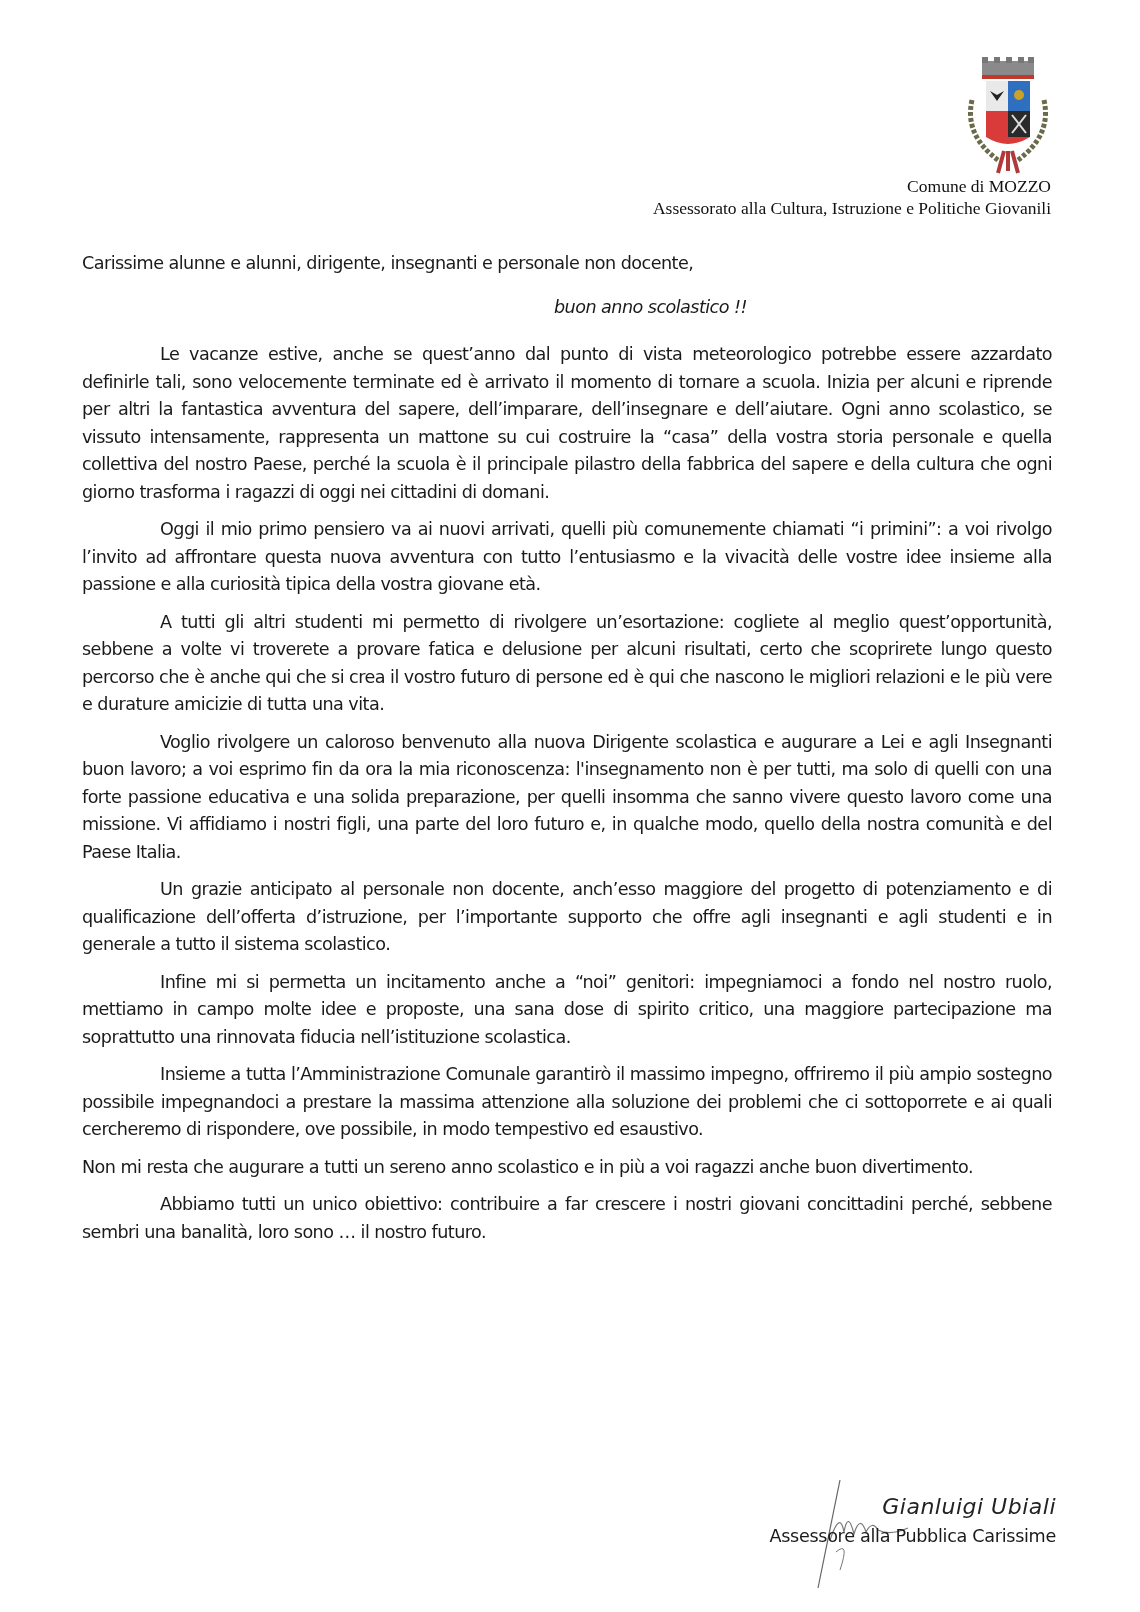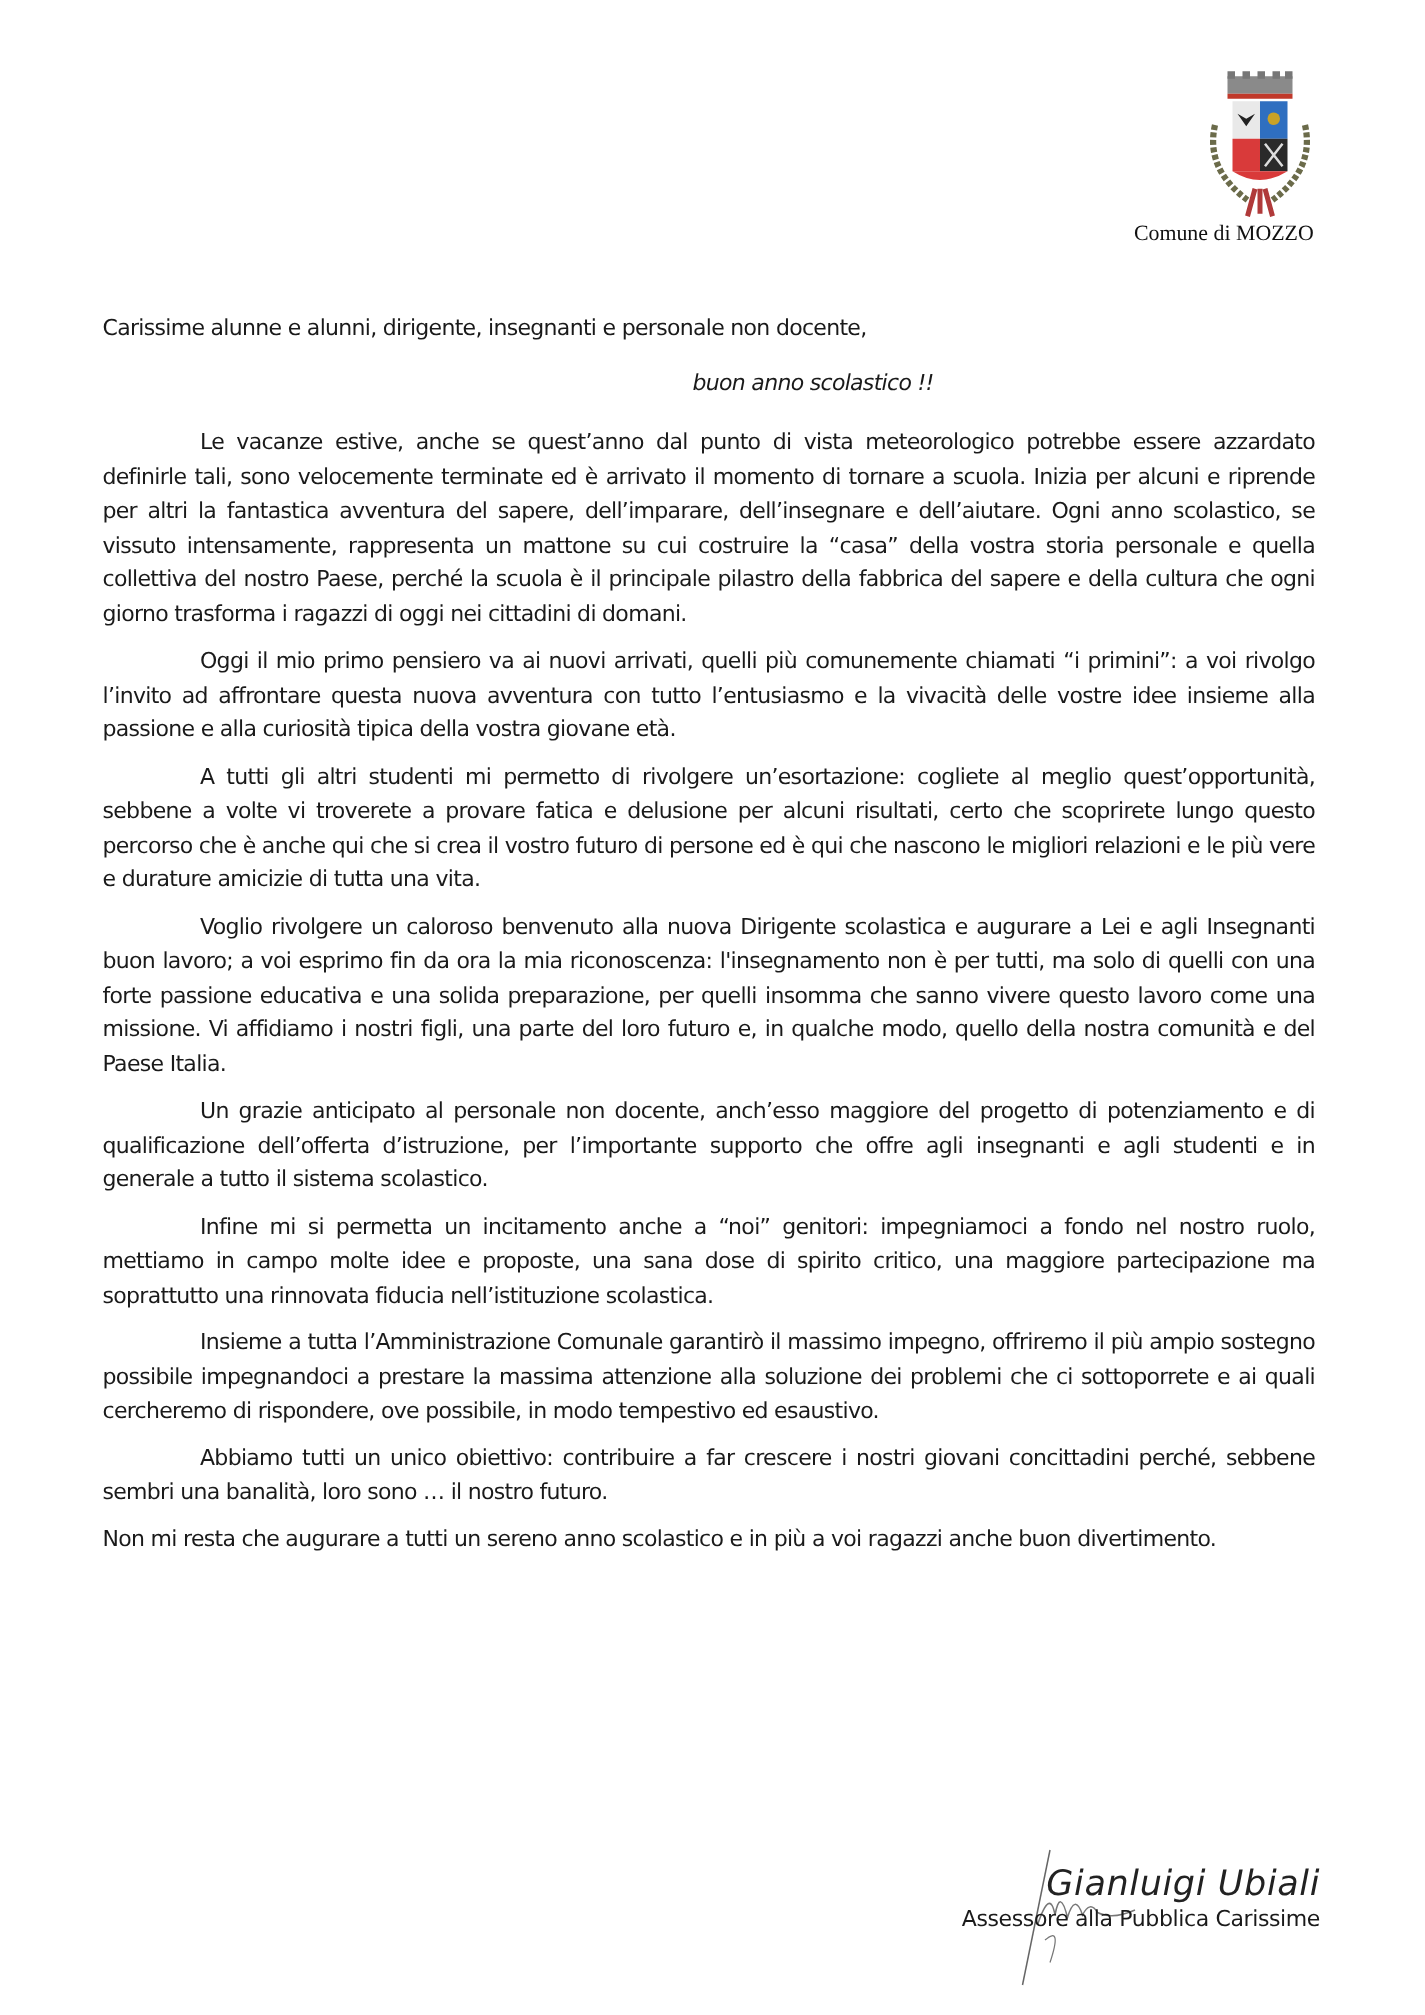--- a/index.html
+++ b/index.html
@@ -11,21 +11,21 @@
     .body-text { position: absolute; left: 82px; top: 250px; width: 970px;
       font-family: "DejaVu Sans", sans-serif; font-size: 17.6px; line-height: 27.5px; color: #1a1a1a;
       letter-spacing: -0.55px; word-spacing: 0px; }
     .salutation { margin: 0; }
     .greeting { margin: 16px 0 12px 0; padding-left: 472px; font-style: italic; }
     p.par { margin: 10px 0 0 0; text-align: justify; text-indent: 78px; }
     p.par.first { margin-top: 20px; }
     p.par.noindent { text-indent: 0; }
     .signature { position: absolute; right: 84px; top: 1492px; text-align: right;
       font-family: "DejaVu Sans", sans-serif; }
-    .sig-name { font-style: italic; font-size: 28px; letter-spacing: 0.5px; color: #222;
+    .sig-name { font-style: italic; font-size: 22px; letter-spacing: 0.5px; color: #222;
       font-family: "DejaVu Sans", sans-serif; line-height: 30px; }
     .sig-role { font-size: 17.6px; letter-spacing: -0.3px; margin-top: 4px; color: #1a1a1a; }
     .scribble { position: absolute; left: 810px; top: 1470px; width: 120px; height: 120px; }
   </style>
 </head>
 <body>
 
 <div class="page">
 
   <svg class="crest" viewBox="0 0 100 120">
@@ -48,34 +48,35 @@
     <path d="M32 36 L39 46 L46 36 L39 40 Z" fill="#222"></path>
     <circle cx="61" cy="40" r="5" fill="#c9a227"></circle>
     <path d="M54 60 L68 78 M68 60 L54 78" stroke="#ddd" stroke-width="2"></path>
     <path d="M28 82 Q50 96 72 82" fill="#d93a3a"></path>
 
     <path d="M46 96 L40 118 M54 96 L60 118 M50 96 L50 116" stroke="#b03a3a" stroke-width="4"></path>
   </svg>
 
   <div class="header">
     <div>Comune di MOZZO</div>
+    <div>Assessorato alla Cultura, Istruzione e Politiche Giovanili</div>
   </div>
 
   <div class="body-text">
     <p class="salutation">Carissime alunne e alunni, dirigente, insegnanti e personale non docente,</p>
     <p class="greeting">buon anno scolastico !!</p>
     <p class="par first">Le vacanze estive, anche se quest’anno dal punto di vista meteorologico potrebbe essere azzardato definirle tali, sono velocemente terminate ed è arrivato il momento di tornare a scuola.  Inizia per alcuni e riprende per altri la fantastica avventura del sapere, dell’imparare, dell’insegnare e dell’aiutare. Ogni anno scolastico, se vissuto intensamente, rappresenta un mattone su cui costruire la “casa” della vostra storia personale e quella collettiva del nostro Paese, perché la scuola è il principale pilastro della fabbrica del sapere e della cultura che ogni giorno trasforma i ragazzi di oggi nei cittadini di domani.</p>
     <p class="par">Oggi il mio primo pensiero va ai nuovi arrivati, quelli più comunemente chiamati “i primini”: a voi rivolgo l’invito ad affrontare questa nuova avventura con tutto l’entusiasmo e la vivacità delle vostre idee insieme alla passione e alla curiosità tipica della vostra giovane età.</p>
     <p class="par">A tutti gli altri studenti mi permetto di rivolgere un’esortazione: cogliete al meglio quest’opportunità, sebbene a volte vi troverete a provare fatica e delusione per alcuni risultati, certo che scoprirete lungo questo percorso che è anche qui che si crea il vostro futuro di persone ed è qui che nascono le migliori relazioni e le più vere e durature amicizie di tutta una vita.</p>
     <p class="par">Voglio rivolgere un caloroso benvenuto alla nuova Dirigente scolastica e augurare a Lei e agli Insegnanti buon lavoro; a voi esprimo fin da ora la mia riconoscenza: l'insegnamento non è per tutti, ma solo di quelli con una forte passione educativa e una solida preparazione, per quelli insomma che  sanno vivere questo lavoro come una missione. Vi affidiamo i nostri figli, una parte del loro futuro e, in qualche modo, quello della nostra comunità e del Paese Italia.</p>
     <p class="par">Un grazie anticipato al personale non docente, anch’esso maggiore del progetto di potenziamento e di qualificazione dell’offerta d’istruzione, per l’importante supporto che offre agli insegnanti e agli studenti e in generale a tutto il sistema scolastico.</p>
     <p class="par">Infine mi si permetta un incitamento anche a “noi” genitori: impegniamoci a fondo nel nostro ruolo, mettiamo in  campo molte idee e proposte, una sana dose di spirito critico, una maggiore partecipazione ma soprattutto una rinnovata fiducia nell’istituzione scolastica.</p>
     <p class="par">Insieme a tutta l’Amministrazione Comunale garantirò il massimo impegno, offriremo il più ampio sostegno possibile impegnandoci a prestare la massima attenzione alla soluzione dei problemi che ci sottoporrete e ai quali cercheremo di rispondere, ove possibile, in modo tempestivo ed esaustivo.</p>
+    <p class="par noindent">Non mi resta che augurare a tutti un sereno anno scolastico e in più a voi ragazzi anche buon divertimento.</p>
     <p class="par">Abbiamo tutti un unico obiettivo: contribuire a far crescere i nostri giovani concittadini perché, sebbene sembri una banalità, loro sono … il nostro futuro.</p>
-    <p class="par noindent">Non mi resta che augurare a tutti un sereno anno scolastico e in più a voi ragazzi anche buon divertimento.</p>
   </div>
 
   <svg class="scribble" viewBox="0 0 120 120">
     <path d="M30 10 L8 118" stroke="#666" stroke-width="1.2" fill="none"></path>
     <path d="M20 70 Q30 40 34 62 Q38 40 44 64 Q50 44 56 62 Q62 50 68 60 Q80 66 98 58" stroke="#777" stroke-width="1.2" fill="none"></path>
     <path d="M26 82 Q40 70 30 100" stroke="#777" stroke-width="1" fill="none"></path>
   </svg>
 
   <div class="signature">
     <div class="sig-name">Gianluigi Ubiali</div>

